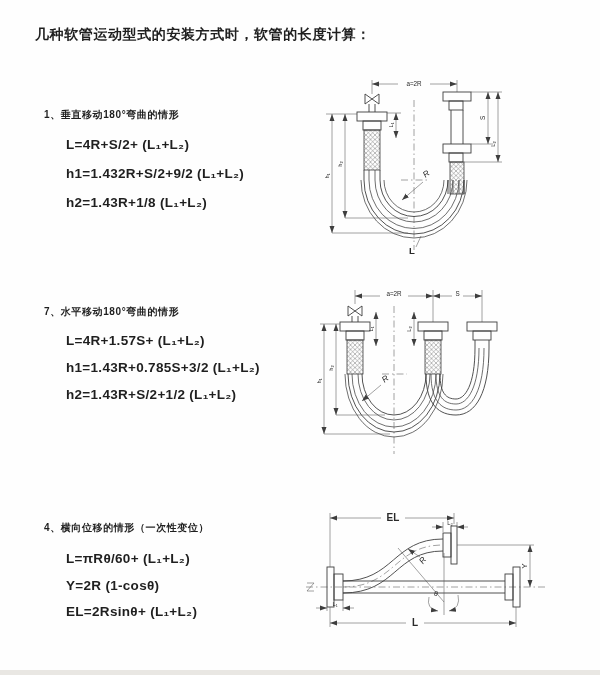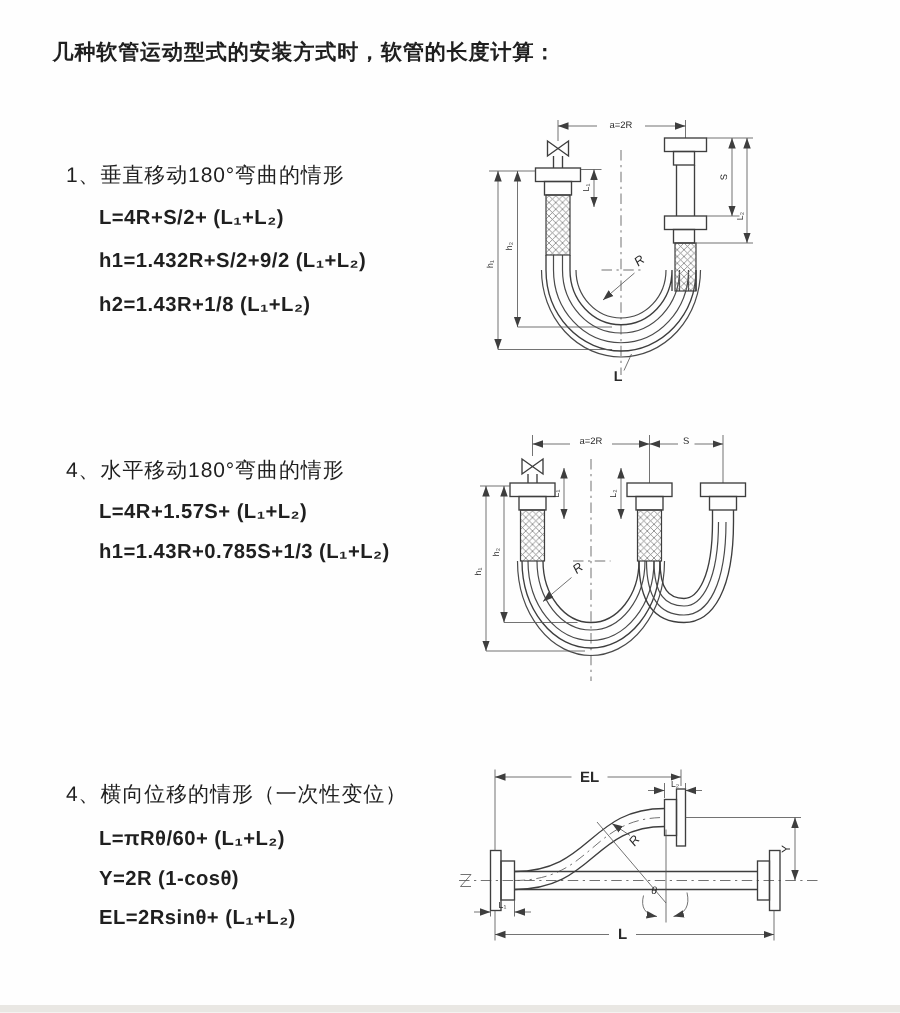--- a/index.html
+++ b/index.html
@@ -1,20 +1,20 @@
 <!DOCTYPE html>
 <html><head>
 <meta charset="utf-8">
 <style>
   html,body{margin:0;padding:0;background:#ffffff;}
   body{width:600px;height:675px;position:relative;overflow:hidden;
        font-family:"Liberation Sans","DejaVu Sans",sans-serif;color:#1f1f1f;}
   .page{position:absolute;inset:0;background:#fefefe;}
   .title{position:absolute;font-size:14px;font-weight:600;letter-spacing:.6px;white-space:nowrap;}
-  .h{position:absolute;font-size:14px;font-weight:400;letter-spacing:.6px;white-space:nowrap;}
+  .h{position:absolute;font-size:10px;font-weight:700;letter-spacing:.6px;white-space:nowrap;}
   .f{position:absolute;font-size:13.5px;font-weight:700;letter-spacing:.3px;white-space:nowrap;}
   svg{position:absolute;overflow:visible;}
   .ln{stroke:#3e3e3e;stroke-width:.9;fill:none;}
   .ln2{stroke:#4a4a4a;stroke-width:.8;fill:none;}
   .thin{stroke:#555;stroke-width:.55;fill:none;}
   .dash{stroke-dasharray:7,3,1.5,3;}
   .braid{stroke:#3e3e3e;stroke-width:.8;}
   text{fill:#2a2a2a;}
   .lbl{font-size:6.3px;}
   .lbls{font-size:5.8px;}
@@ -121,23 +121,24 @@
       <line class="thin" x1="111" y1="110" x2="90" y2="128" marker-end="url(#aE1)"></line>
       <text class="lblR" text-anchor="middle" transform="rotate(-38 116 104)" x="116" y="104">R</text>
     </g>
 
     <g>
       <line class="thin" x1="104" y1="175" x2="109" y2="164"></line>
       <text class="lblL" text-anchor="middle" x="100" y="182">L</text>
     </g>
   </svg>
 
-  <div class="h" style="left:44px;top:305px">4、水平移动180°弯曲的情形</div>
+  <div class="h" style="left:44px;top:305px">7、水平移动180°弯曲的情形</div>
   <div class="f" style="left:66px;top:333px">L=4R+1.57S+ (L₁+L₂)</div>
-  <div class="f" style="left:66px;top:360px">h1=1.43R+0.785S+1/3 (L₁+L₂)</div>
+  <div class="f" style="left:66px;top:360px">h1=1.43R+0.785S+3/2 (L₁+L₂)</div>
+  <div class="f" style="left:66px;top:387px">h2=1.43R+S/2+1/2 (L₁+L₂)</div>
 
   <svg style="left:310px;top:282px" width="290" height="182" viewBox="0 0 290 182">
     <defs>
       <marker id="aE2" markerWidth="8" markerHeight="6" refX="7" refY="2.8" orient="auto" markerUnits="userSpaceOnUse">
           <path d="M0,0.3 L7,2.8 L0,5.3 Z"></path>
         </marker>
       <marker id="aS2" markerWidth="8" markerHeight="6" refX="7" refY="2.8" orient="auto-start-reverse" markerUnits="userSpaceOnUse">
           <path d="M0,0.3 L7,2.8 L0,5.3 Z"></path>
         </marker>
       <pattern id="br2" width="4.5" height="4.5" patternUnits="userSpaceOnUse">

